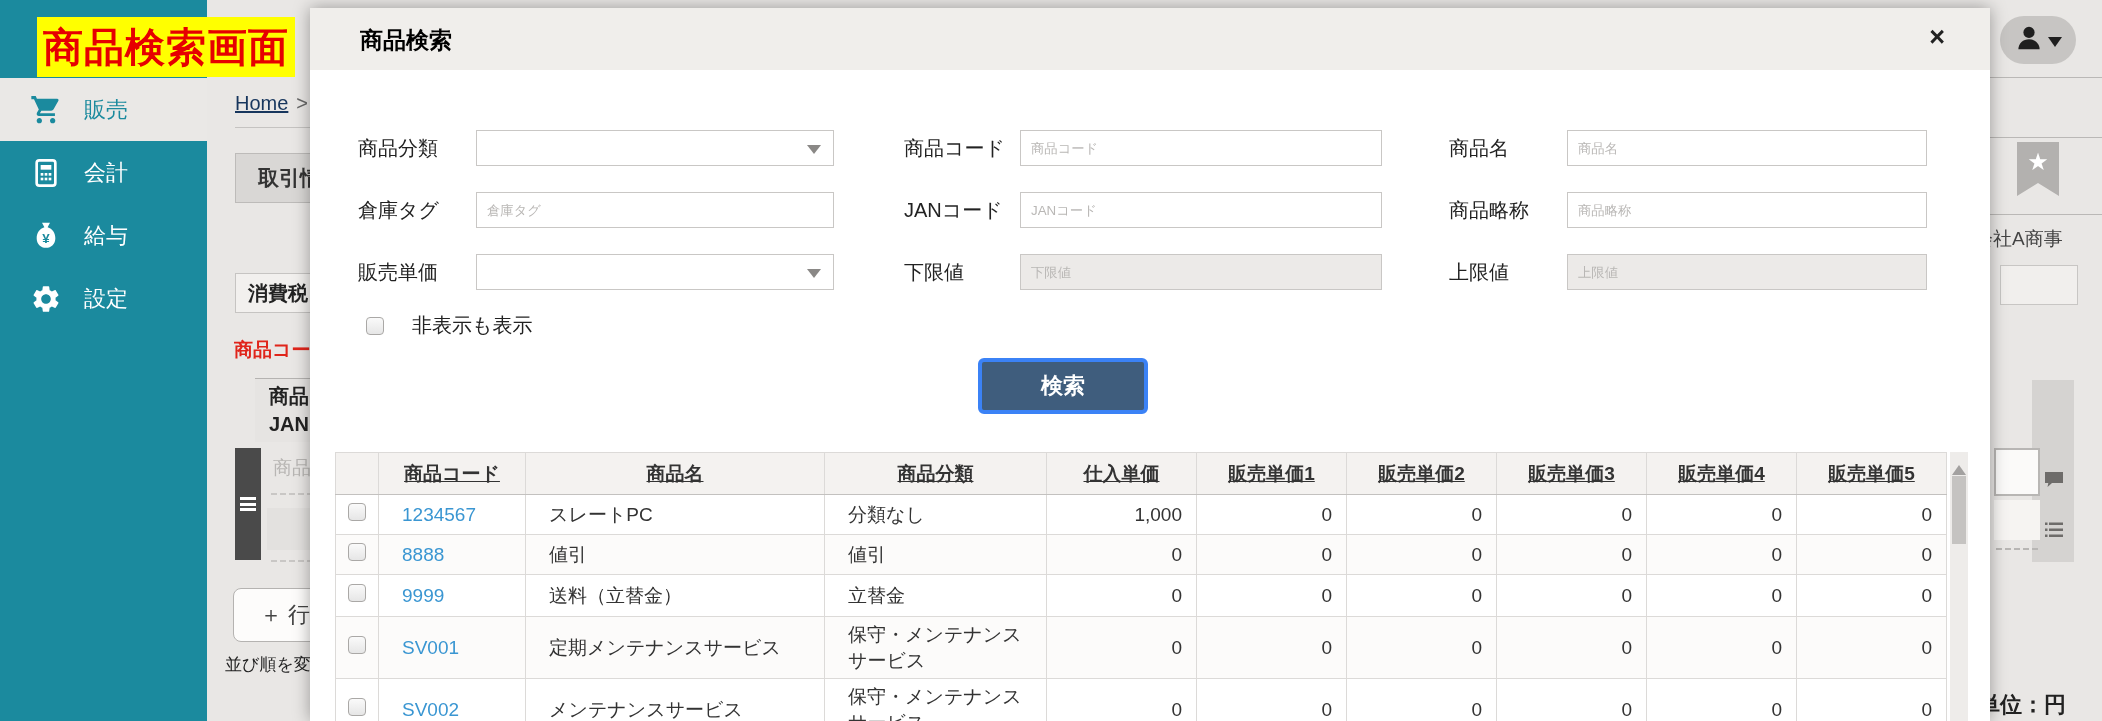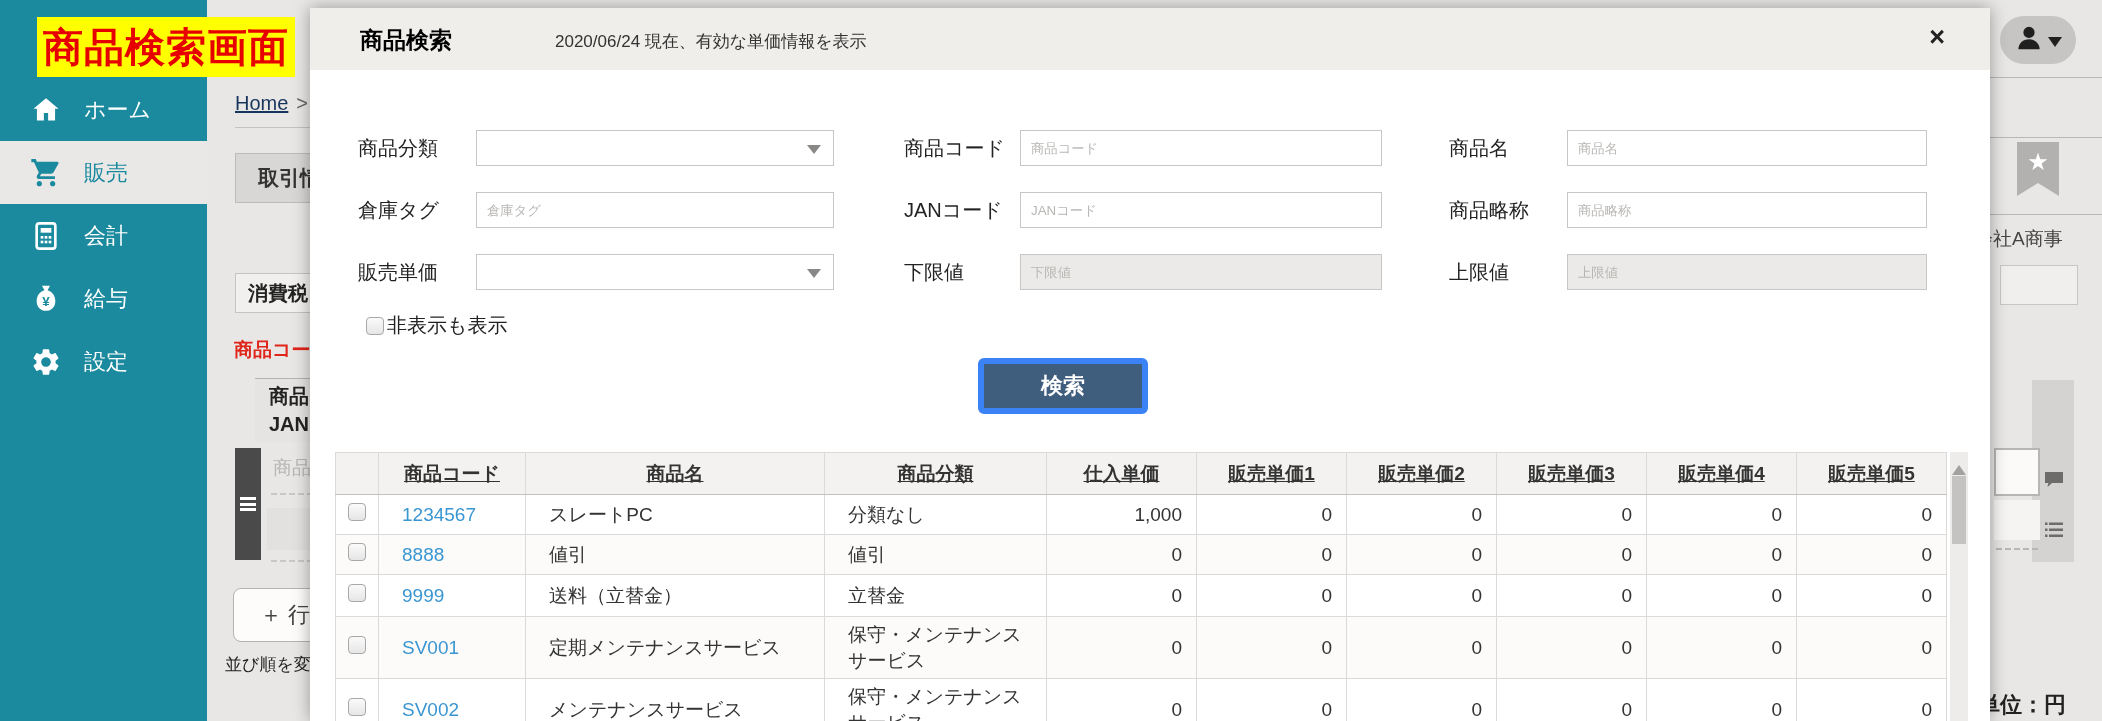--- a/index.html
+++ b/index.html
@@ -77,24 +77,24 @@
   .fg .field { position:absolute; top:0; height:36px; font-size:19px; color:#333; }
   .fg input { border:1px solid #c9c7c5; padding:0 10px; width:100%; height:36px; background:#fff; }
   .fg input::placeholder { color:#b9b7b5; }
   .fg input:disabled { background:#eceae8; }
   .selectbox { position:absolute; top:0; height:36px; background:#fff; border:1px solid #c9c7c5; cursor:pointer; }
   .dd-caret { position:absolute; right:12px; top:14px; width:0; height:0; border:7px solid transparent; border-top:9px solid #8a8886; }
 
   .cb-row { position:absolute; left:56px; top:304px; display:flex; align-items:center; cursor:pointer; }
   .cb { display:inline-block; width:18px; height:18px; border:1px solid #aaa8a6; border-radius:4px;
     background:linear-gradient(#fafafa,#e6e6e6); }
-  .cb-row .cb-text { margin-left:3px; font-size:20px; color:#222; }
+  .cb-row .cb-text { margin-left:28px; font-size:20px; color:#222; }
 
   .btn-search { position:absolute; left:668px; top:350px; width:170px; height:56px; background:#3f5d7d; color:#fff;
-    font-size:22px; font-weight:bold; border:6px solid #3b82f6; border-radius:6px; cursor:pointer; }
+    font-size:22px; font-weight:bold; border:4px solid #3b82f6; border-radius:6px; cursor:pointer; }
   .btn-reset { position:absolute; left:852px; top:350px; width:166px; height:56px; background:#fff; color:#8a8886;
     font-size:22px; font-weight:bold; border:2px solid #c8c6c4; border-radius:6px; cursor:pointer; }
 
   .results { position:absolute; left:25px; top:444px; width:1634px; }
   table { border-collapse:collapse; table-layout:fixed; width:1611px; font-size:19px; color:#333; background:#fff; }
   col.c-cb{width:43px} col.c-code{width:147px} col.c-name{width:299px} col.c-cat{width:222px}
   col.c-cost{width:150px} col.c-u{width:150px}
   th,td { border:1px solid #dcdad8; overflow:hidden; }
   thead th { height:42px; background:#f4f2f0; font-weight:bold; text-align:center; border-bottom:1px solid #c3c1bf; }
   .th-link { text-decoration:underline; cursor:pointer; white-space:nowrap; }
@@ -109,28 +109,20 @@
   .sb-up { position:absolute; left:2px; top:6px; width:0; height:0; border:7px solid transparent; border-bottom:10px solid #a3a1a0; }
   .sb-thumb { position:absolute; left:2px; top:24px; width:14px; height:68px; background:#c5c3c1; cursor:grab; }
 </style>
 </head>
 <body>
 
 <div class="screen">
 
   <aside class="sidebar">
     <div class="nav">
-      <div class="nav-item">
-        <span class="icon">
-          <svg viewBox="0 0 24 24">
-              <path d="M12 3.2 2.6 11h2.6v8.8h5.2v-5.6h3.2v5.6h5.2V11h2.6z" fill="currentColor"></path>
-            </svg>
-        </span>
-        <span>ホーム</span>
-      </div>
       <div class="nav-item selected">
         <span class="icon">
           <svg viewBox="0 0 24 24">
               <path d="M7 18c-1.1 0-2 .9-2 2s.9 2 2 2 2-.9 2-2-.9-2-2-2zM1 2v2h2l3.6 7.6-1.4 2.4c-.6 1.1.2 2.5 1.5 2.5h12v-2H7.4l1.1-2h7.4c.8 0 1.4-.4 1.8-1l3.6-6.5c.4-.7-.1-1.5-.9-1.5H5.2l-.9-2H1zm16 16c-1.1 0-2 .9-2 2s.9 2 2 2 2-.9 2-2-.9-2-2-2z" fill="currentColor"></path>
             </svg>
         </span>
         <span>販売</span>
       </div>
       <div class="nav-item">
         <span class="icon">
@@ -232,21 +224,20 @@
             <rect x="7" y="16.5" width="14" height="2.5"></rect>
           </g>
         </svg>
     </span>
     <div class="unit-label">単位：円</div>
   </div>
 
   <div class="modal">
     <div class="modal-header">
       <span class="modal-title">商品検索</span>
-      <span class="modal-subtitle">2020/06/24 現在、有効な単価情報を表示</span>
       <span class="modal-close">×</span>
     </div>
 
     <div class="fg" style="left:48px;top:122px;width:480px">
       <label>商品分類</label>
       <span class="selectbox" style="left:118px;width:358px">
           <i class="dd-caret"></i>
         </span>
     </div>
     <div class="fg" style="left:594px;top:122px;width:480px">

